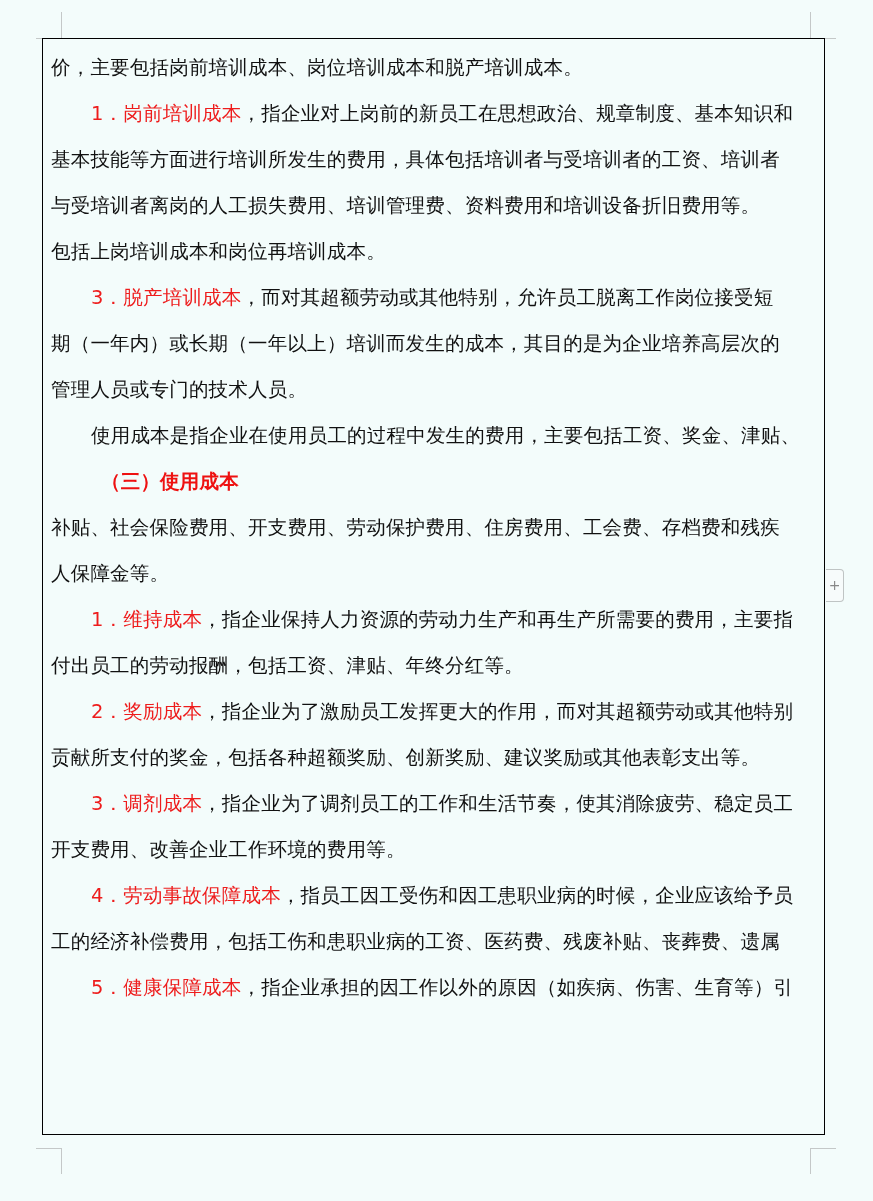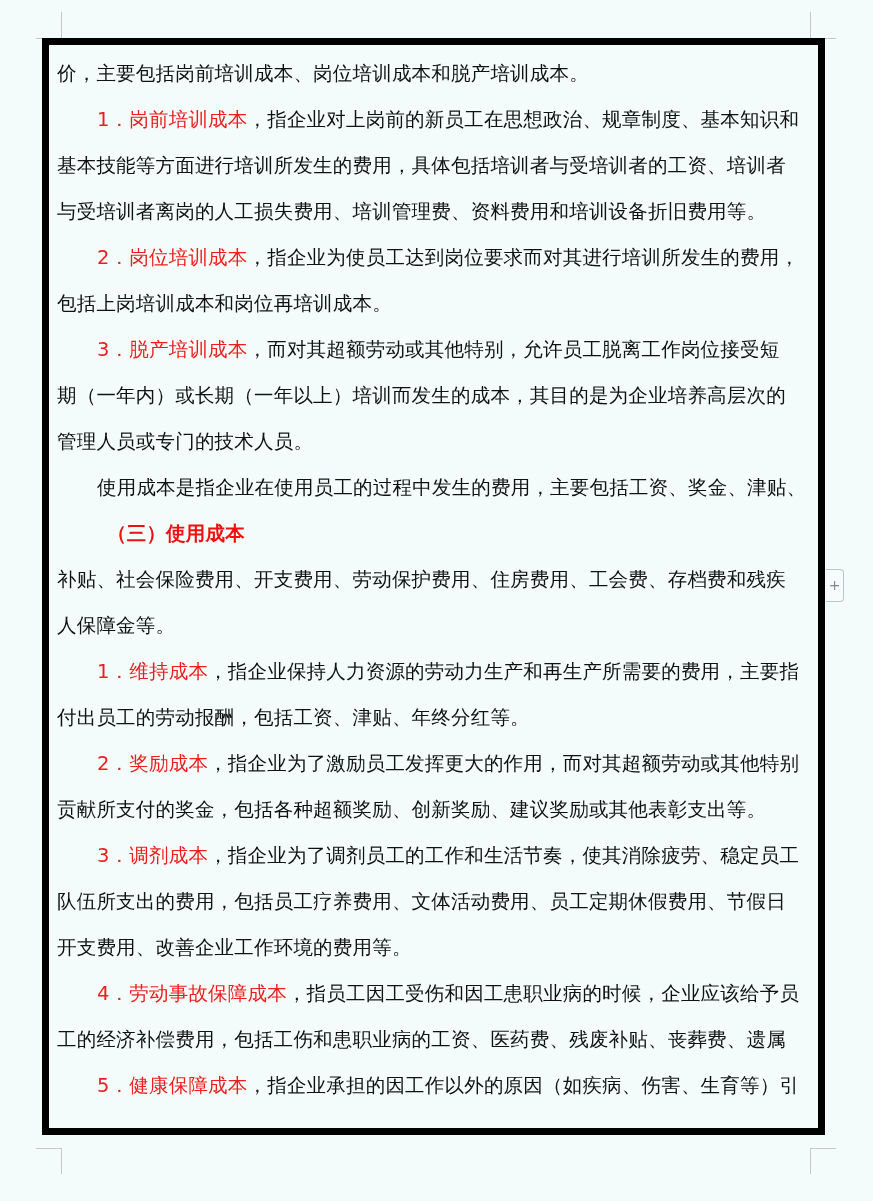--- a/index.html
+++ b/index.html
@@ -5,21 +5,21 @@
   html, body { margin:0; padding:0; }
   body {
     width:873px; height:1201px; position:relative; overflow:hidden;
     background:#f3fcfb;
     font-family:"DejaVu Sans", "Liberation Sans", sans-serif;
     color:#111;
   }
   .mark { position:absolute; background:#c4c8c8; }
   .page-box {
     position:absolute; left:42px; top:38px; width:783px; height:1097px;
-    border:7px solid #000000; box-sizing:border-box; overflow:hidden;
+    border:1px solid #000000; box-sizing:border-box; overflow:hidden;
   }
   .content { position:absolute; left:8px; top:6px; width:768px; }
   .line {
     height:46px; line-height:46px; font-size:19.5px; white-space:nowrap;
     letter-spacing:0.2px;
   }
   .indent { padding-left:40px; }
   .red { color:#ee1c1c; }
   .heading { font-weight:bold; color:#ee1111; padding-left:50px; }
   .plus-tab {
@@ -45,23 +45,20 @@
   <div class="content">
 
     <div class="line">价，主要包括岗前培训成本、岗位培训成本和脱产培训成本。</div>
 
     <div class="line indent">
       <span class="red">1．</span><span class="red">岗前培训成本</span><span>，指企业对上岗前的新员工在思想政治、规章制度、基本知识和</span>
     </div>
     <div class="line">基本技能等方面进行培训所发生的费用，具体包括培训者与受培训者的工资、培训者</div>
     <div class="line">与受培训者离岗的人工损失费用、培训管理费、资料费用和培训设备折旧费用等。</div>
 
-    <div class="line indent">
-      <span class="red">2．</span><span class="red">岗位培训成本</span><span>，指企业为使员工达到岗位要求而对其进行培训所发生的费用，</span>
-    </div>
     <div class="line">包括上岗培训成本和岗位再培训成本。</div>
 
     <div class="line indent">
       <span class="red">3．</span><span class="red">脱产培训成本</span><span>，而对其超额劳动或其他特别，允许员工脱离工作岗位接受短</span>
     </div>
     <div class="line">期（一年内）或长期（一年以上）培训而发生的成本，其目的是为企业培养高层次的</div>
     <div class="line">管理人员或专门的技术人员。</div>
 
     <div class="line indent">使用成本是指企业在使用员工的过程中发生的费用，主要包括工资、奖金、津贴、</div>
 
@@ -75,21 +72,20 @@
     <div class="line">付出员工的劳动报酬，包括工资、津贴、年终分红等。</div>
 
     <div class="line indent">
       <span class="red">2．</span><span class="red">奖励成本</span><span>，指企业为了激励员工发挥更大的作用，而对其超额劳动或其他特别</span>
     </div>
     <div class="line">贡献所支付的奖金，包括各种超额奖励、创新奖励、建议奖励或其他表彰支出等。</div>
 
     <div class="line indent">
       <span class="red">3．</span><span class="red">调剂成本</span><span>，指企业为了调剂员工的工作和生活节奏，使其消除疲劳、稳定员工</span>
     </div>
-    <div class="line">队伍所支出的费用，包括员工疗养费用、文体活动费用、员工定期休假费用、节假日</div>
     <div class="line">开支费用、改善企业工作环境的费用等。</div>
 
     <div class="line indent">
       <span class="red">4．</span><span class="red">劳动事故保障成本</span><span>，指员工因工受伤和因工患职业病的时候，企业应该给予员</span>
     </div>
     <div class="line">工的经济补偿费用，包括工伤和患职业病的工资、医药费、残废补贴、丧葬费、遗属</div>
 
     <div class="line indent">
       <span class="red">5．</span><span class="red">健康保障成本</span><span>，指企业承担的因工作以外的原因（如疾病、伤害、生育等）引</span>
     </div>

